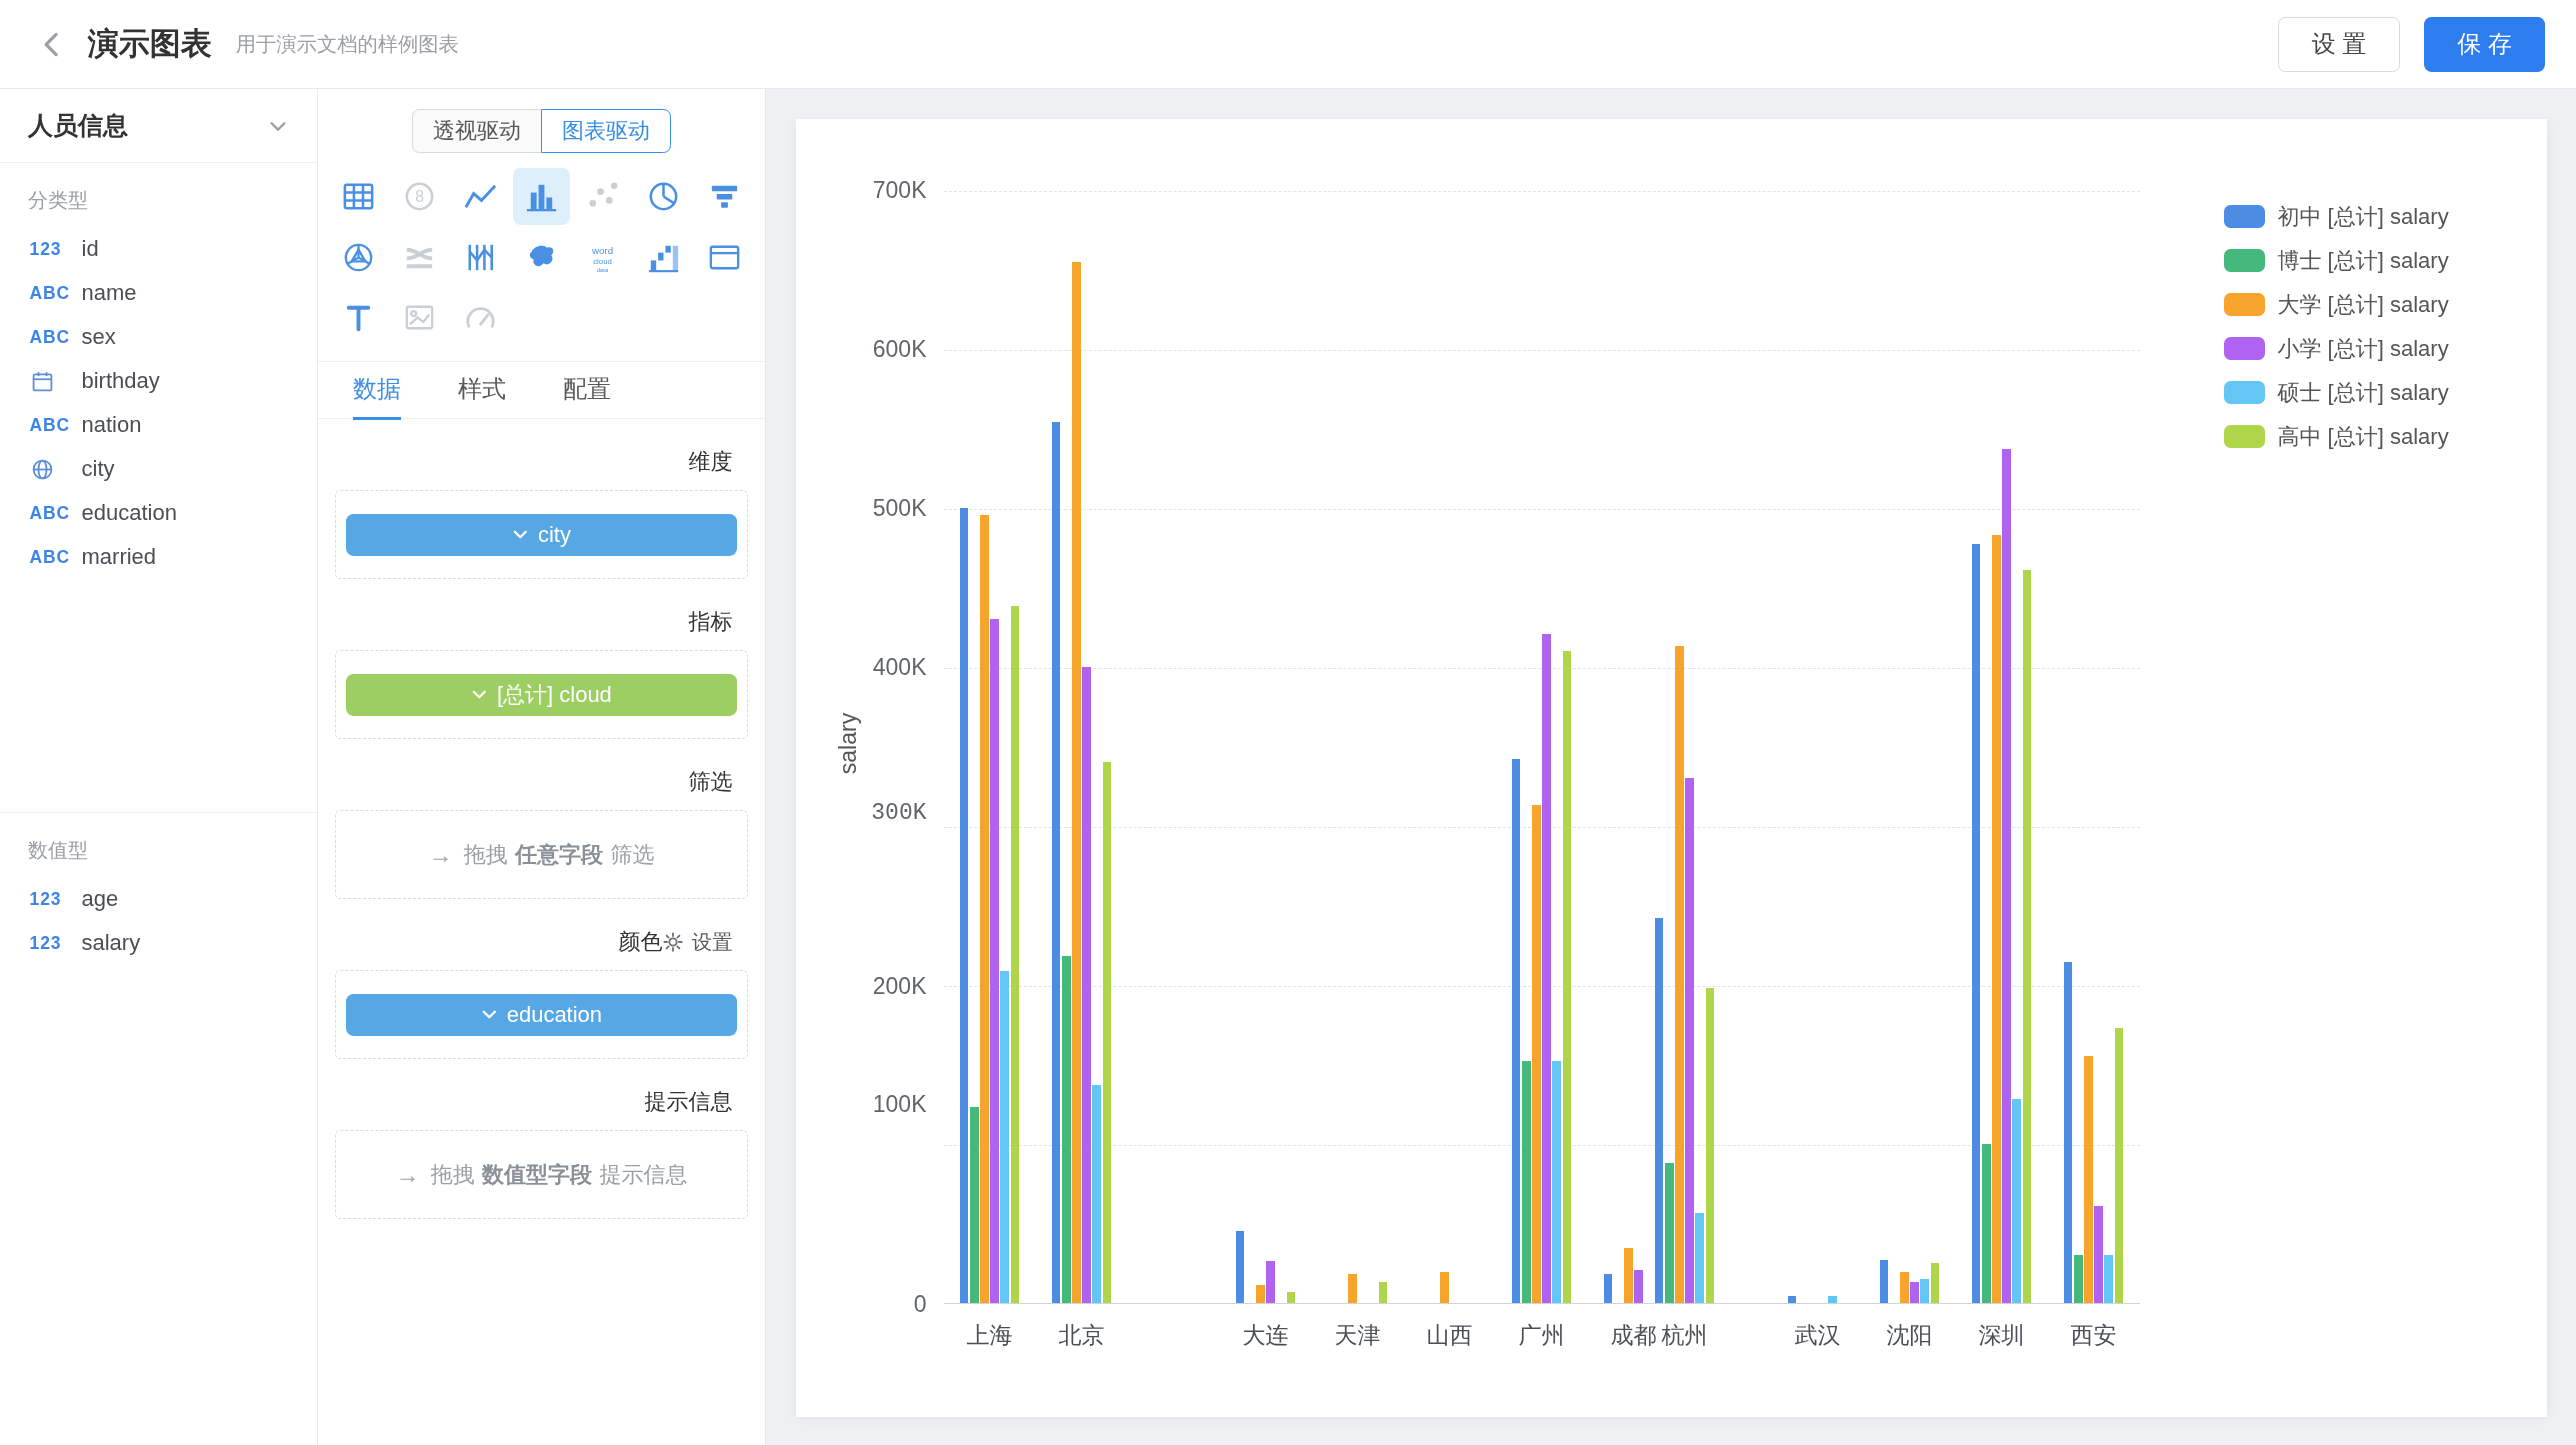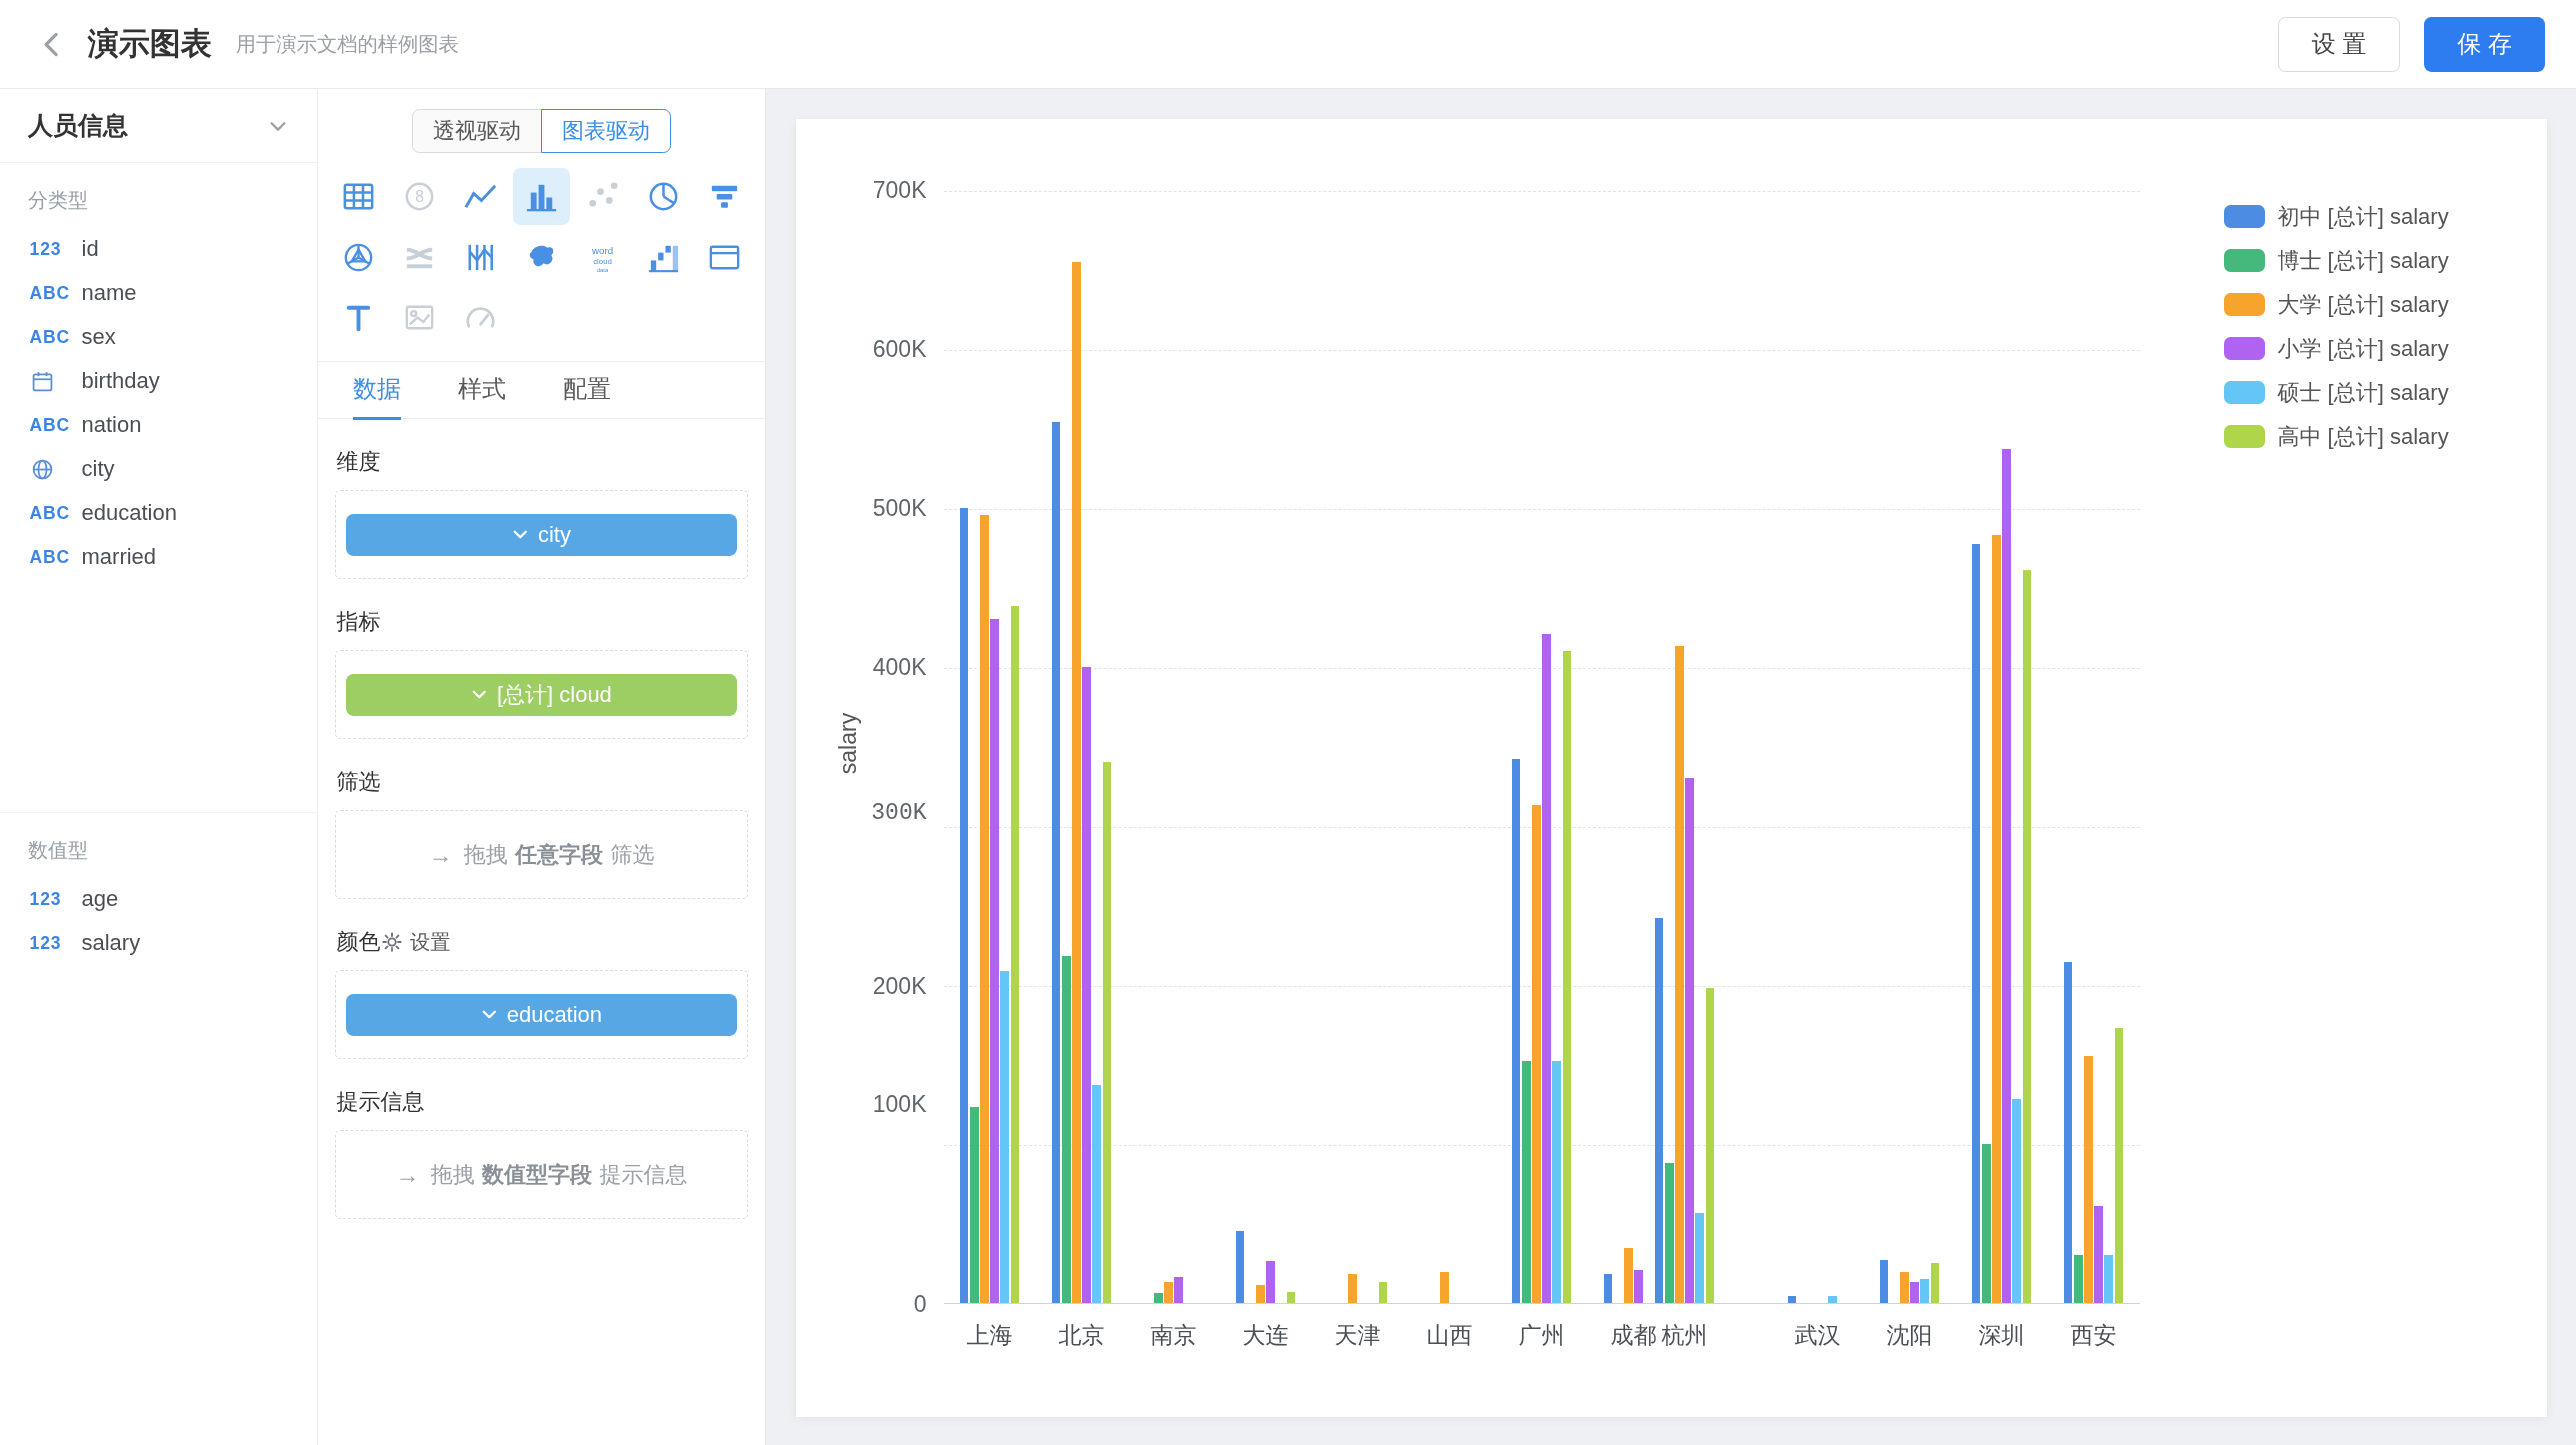--- a/index.html
+++ b/index.html
@@ -49,22 +49,22 @@
   .icon-cell.enabled{color:#4a90e2;cursor:pointer;}
   .icon-cell.disabled{color:#c9cfd6;}
   .icon-cell.selected{background:#ddeffb;}
   .panel-divider{border-top:1.8px solid #eceef0;margin-top:13px;}
   .data-tabs{display:flex;gap:57px;padding-left:35px;border-bottom:1.8px solid #eceef0;
     height:57px;align-items:stretch;}
   .data-tab{font-size:24px;color:#595959;display:flex;align-items:center;
     border-bottom:3.7px solid transparent;margin-bottom:-1.8px;cursor:pointer;}
   .data-tab.active{color:#3a8ee6;border-bottom-color:#3a8ee6;}
   .sections{padding:0 16.6px;}
-  .section-title{font-size:22px;color:#333;margin:28px 2px 13px;display:flex;
-    justify-content:flex-start;align-items:center;}
+  .section-title{font-size:22px;color:#333;margin:28px 16px 13px;display:flex;
+    justify-content:flex-end;align-items:center;}
   .dropbox{border:1.8px dashed #d8dcdf;border-radius:5.5px;min-height:89px;display:flex;
     align-items:center;justify-content:center;padding:0 10.2px;}
   .pill{width:100%;height:42px;border-radius:7.4px;color:#fff;font-size:22px;display:flex;
     align-items:center;justify-content:center;gap:9.2px;cursor:pointer;}
   .pill.blue{background:#57a7e4;}
   .pill.green{background:#9cce63;}
   .placeholder-text{color:#9aa0a6;font-size:22px;display:flex;align-items:center;gap:7.4px;}
   .placeholder-text b{color:#8a9097;}
   .arrow-glyph{font-size:24px;color:#9aa0a6;margin-right:3.7px;}
   .color-settings{display:flex;align-items:center;gap:7.4px;font-size:20.3px;color:#595959;
@@ -463,29 +463,20 @@
           </div>
           <div class="bar-group" style="left: 92px; width: 92px;">
             <div class="bar" title="初中 [总计] salary / 北京" style="height: 881px; background: rgb(76, 141, 227);"></div>
             <div class="bar" title="博士 [总计] salary / 北京" style="height: 347px; background: rgb(69, 185, 124);"></div>
             <div class="bar" title="大学 [总计] salary / 北京" style="height: 1041px; background: rgb(246, 164, 44);"></div>
             <div class="bar" title="小学 [总计] salary / 北京" style="height: 636px; background: rgb(175, 99, 240);"></div>
             <div class="bar" title="硕士 [总计] salary / 北京" style="height: 218px; background: rgb(99, 198, 244);"></div>
             <div class="bar" title="高中 [总计] salary / 北京" style="height: 541px; background: rgb(175, 214, 74);"></div>
             <div class="xtick">北京</div>
           </div>
-          <div class="bar-group" style="left: 184px; width: 92px;">
-            <div class="bar" title="初中 [总计] salary / 南京" style="height: 0px; background: rgb(76, 141, 227);"></div>
-            <div class="bar" title="博士 [总计] salary / 南京" style="height: 9.2px; background: rgb(69, 185, 124);"></div>
-            <div class="bar" title="大学 [总计] salary / 南京" style="height: 20.3px; background: rgb(246, 164, 44);"></div>
-            <div class="bar" title="小学 [总计] salary / 南京" style="height: 26px; background: rgb(175, 99, 240);"></div>
-            <div class="bar" title="硕士 [总计] salary / 南京" style="height: 0px; background: rgb(99, 198, 244);"></div>
-            <div class="bar" title="高中 [总计] salary / 南京" style="height: 0px; background: rgb(175, 214, 74);"></div>
-            <div class="xtick">南京</div>
-          </div>
           <div class="bar-group" style="left: 276px; width: 92px;">
             <div class="bar" title="初中 [总计] salary / 大连" style="height: 72px; background: rgb(76, 141, 227);"></div>
             <div class="bar" title="博士 [总计] salary / 大连" style="height: 0px; background: rgb(69, 185, 124);"></div>
             <div class="bar" title="大学 [总计] salary / 大连" style="height: 17.5px; background: rgb(246, 164, 44);"></div>
             <div class="bar" title="小学 [总计] salary / 大连" style="height: 42px; background: rgb(175, 99, 240);"></div>
             <div class="bar" title="硕士 [总计] salary / 大连" style="height: 0px; background: rgb(99, 198, 244);"></div>
             <div class="bar" title="高中 [总计] salary / 大连" style="height: 11px; background: rgb(175, 214, 74);"></div>
             <div class="xtick">大连</div>
           </div>
           <div class="bar-group" style="left: 368px; width: 92px;">

